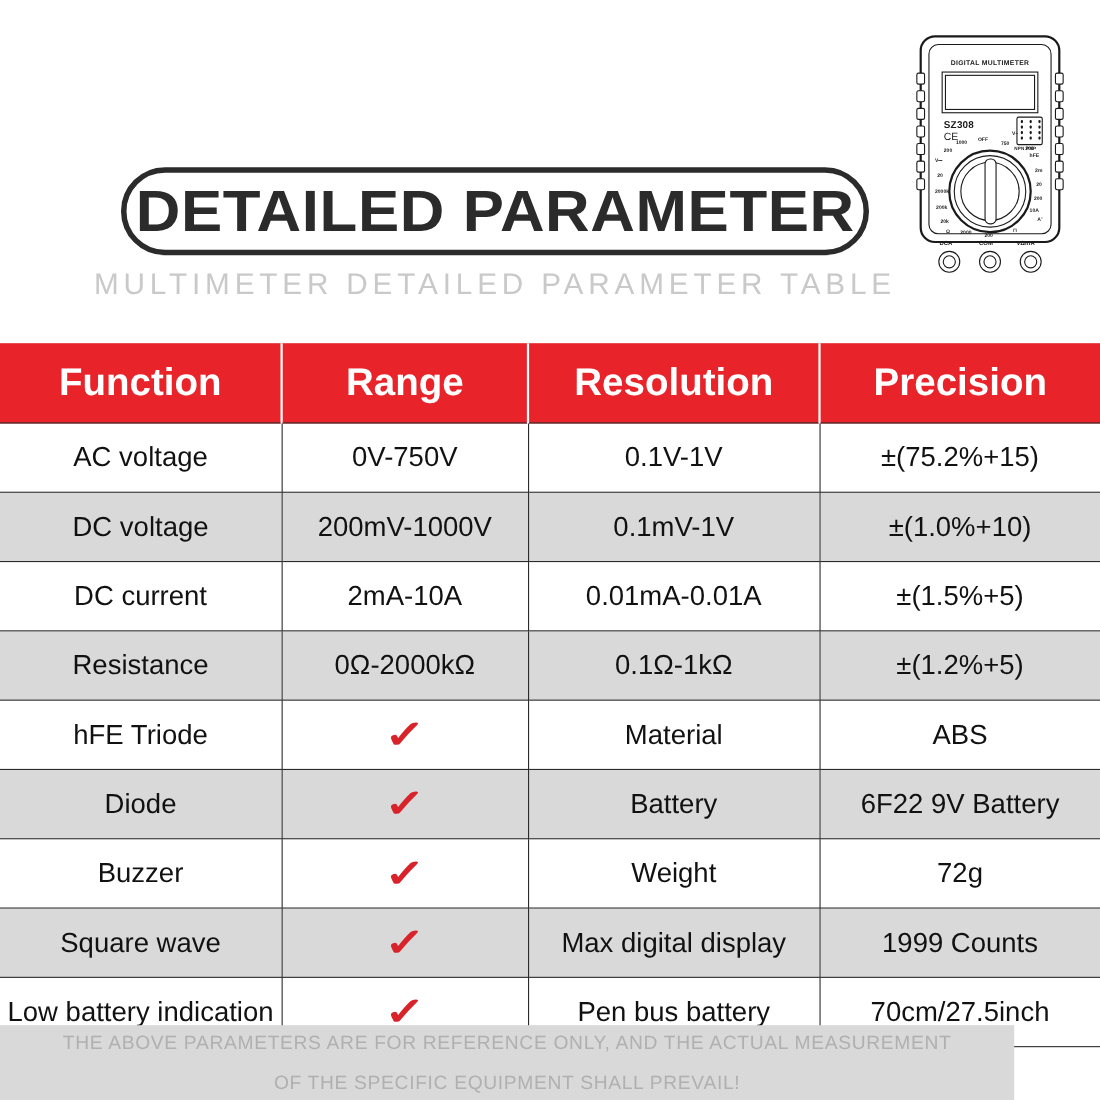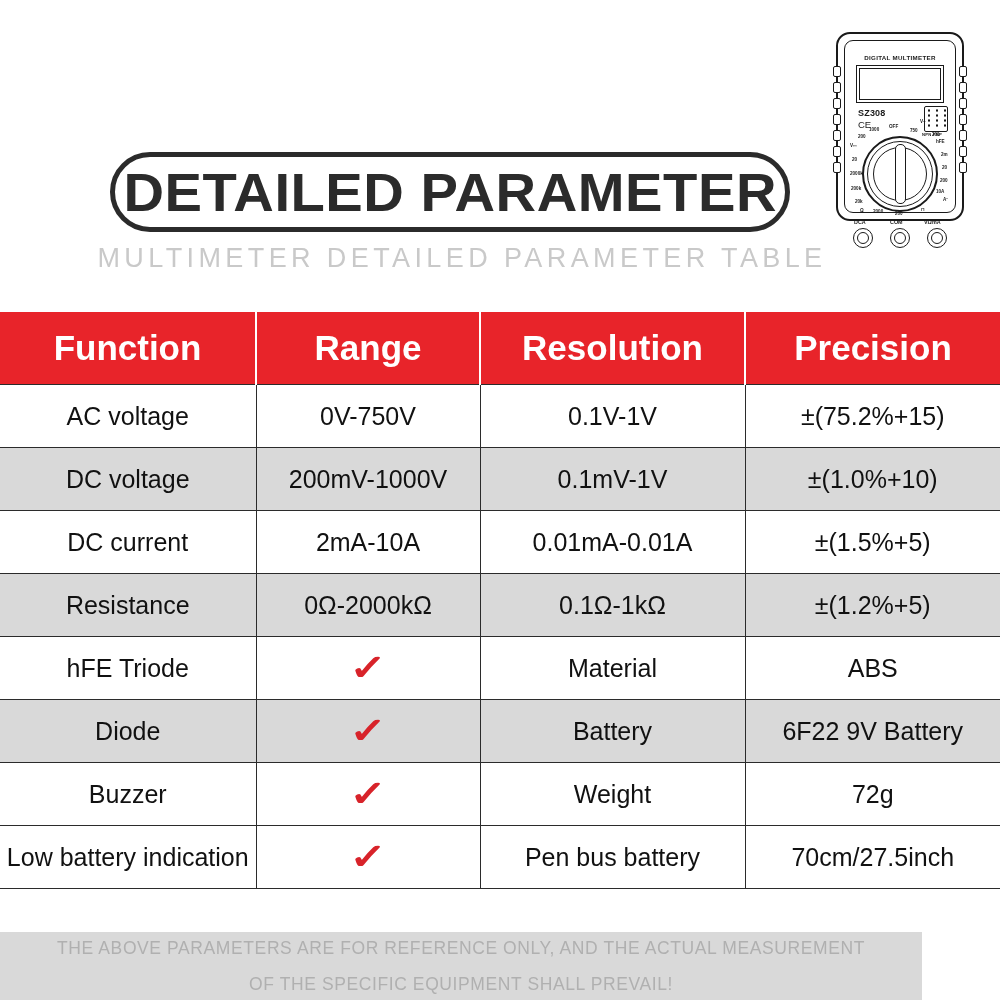--- a/index.html
+++ b/index.html
@@ -31,21 +31,21 @@
     font-weight:bold;
     color:#2b2b2b;
     letter-spacing:0.5px;
     white-space:nowrap;
     transform:scaleX(1.06);
     line-height:1;
   }
 
   #subtitle-text {
     position:absolute;
-    left:12px; top:243px; width:900px;
+    left:0; top:243px; width:900px;
     text-align:center;
     font-size:27px;
     color:#c9c9c9;
     letter-spacing:4.4px;
     white-space:nowrap;
     font-weight:400;
   }
 
   
   #multimeter {
@@ -384,20 +384,26 @@
         <td><span class="checkmark">✓</span></td>
         <td>Battery</td>
         <td class="small-txt">6F22 9V Battery</td>
       </tr>
       <tr class="row-white">
         <td>Buzzer</td>
         <td><span class="checkmark">✓</span></td>
         <td>Weight</td>
         <td>72g</td>
       </tr>
+      <tr class="row-gray">
+        <td>Square wave</td>
+        <td><span class="checkmark">✓</span></td>
+        <td class="small-txt">Max digital display</td>
+        <td>1999 Counts</td>
+      </tr>
       <tr class="row-white">
         <td class="small-txt">Low battery indication</td>
         <td><span class="checkmark">✓</span></td>
         <td>Pen bus battery</td>
         <td>70cm/27.5inch</td>
       </tr>
     </tbody>
 </table>
 
 <div id="footer-note">

